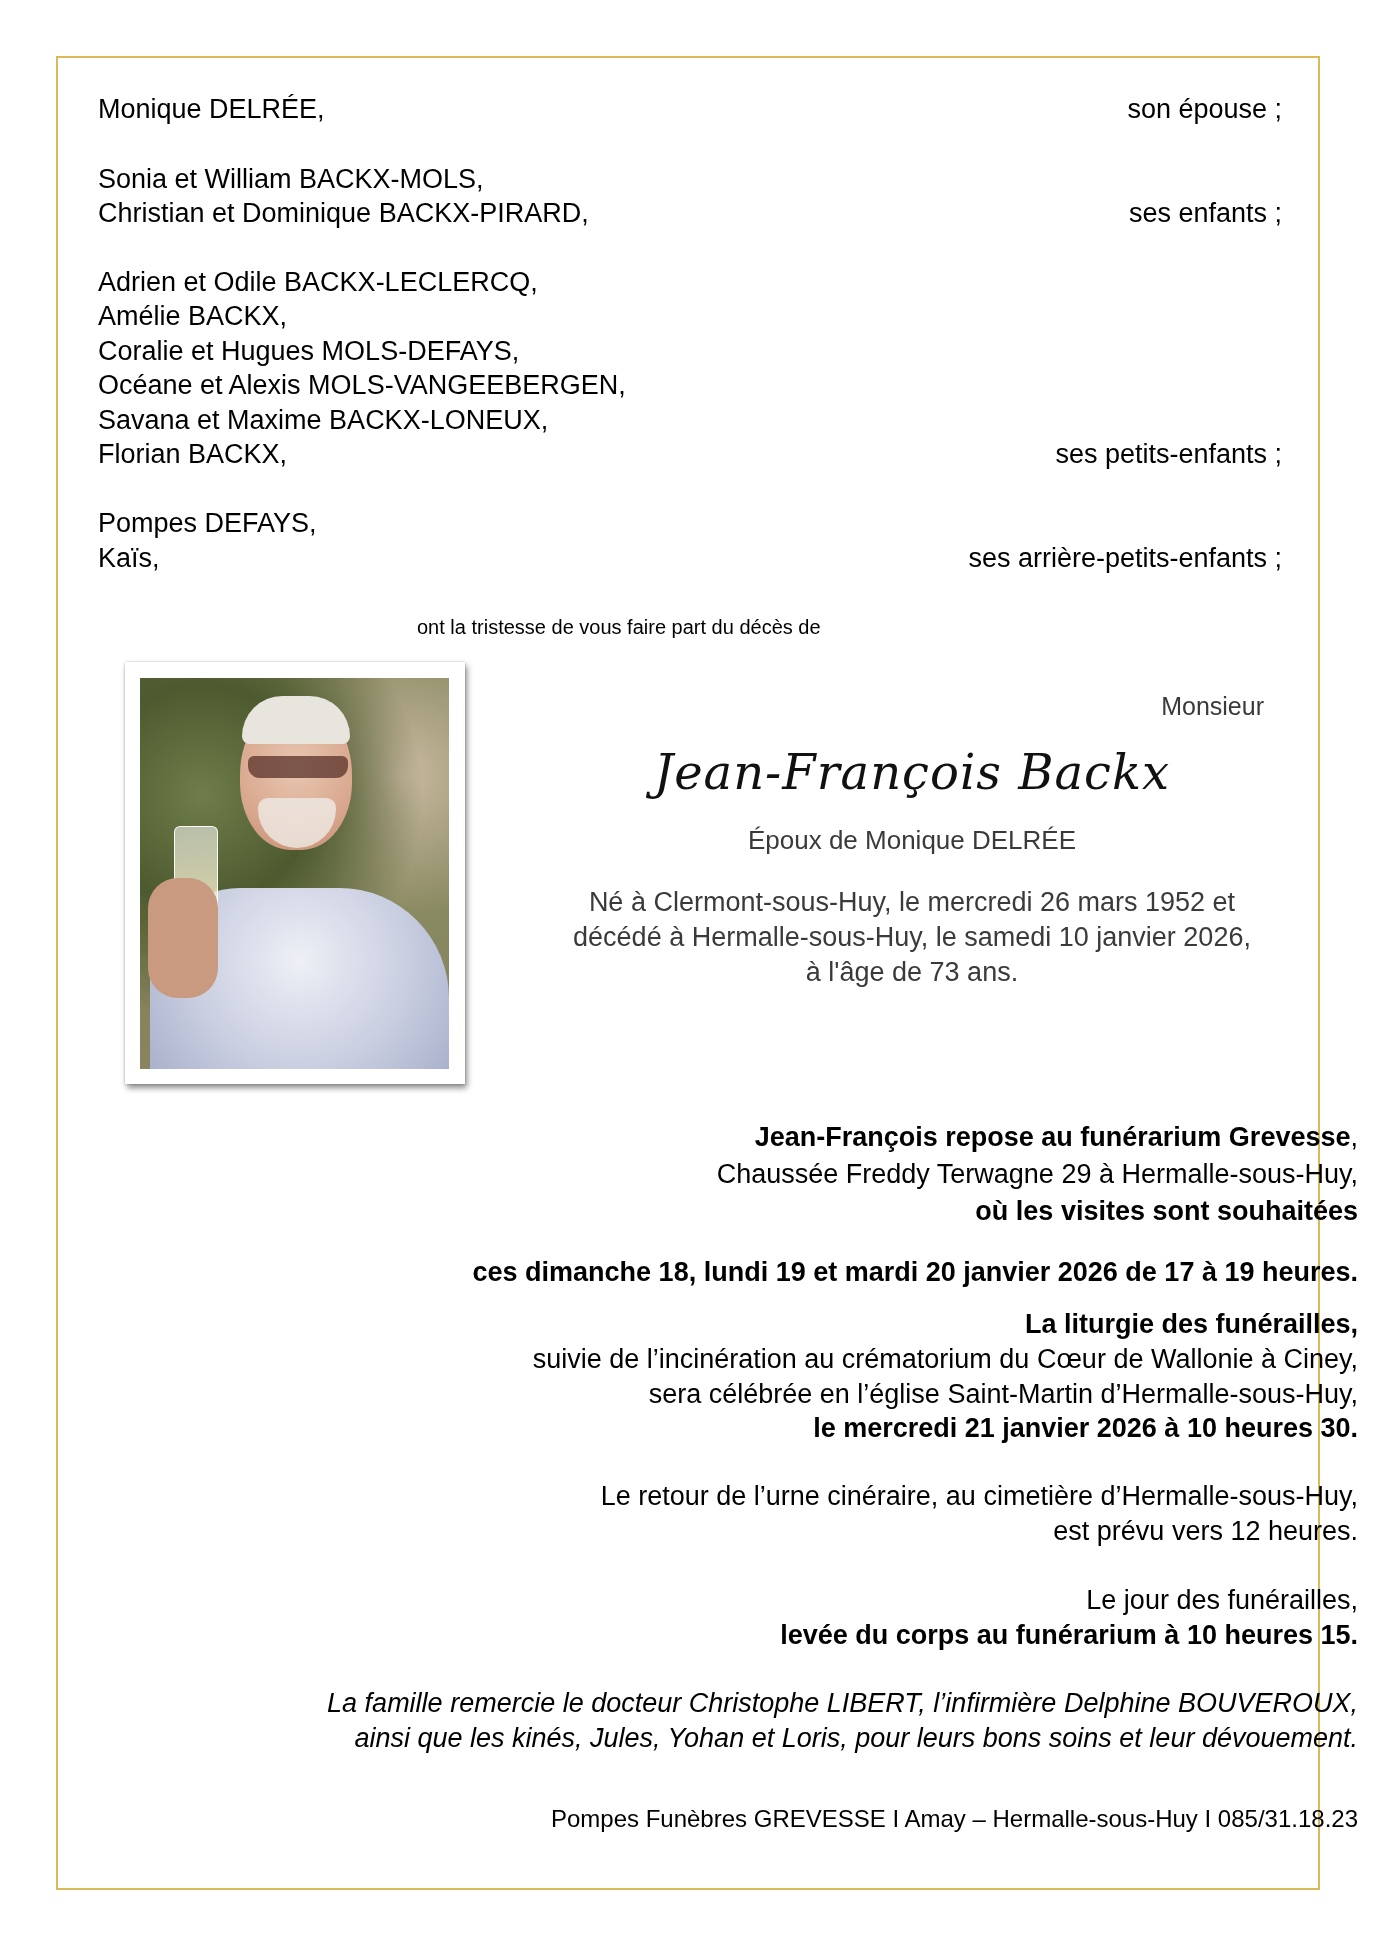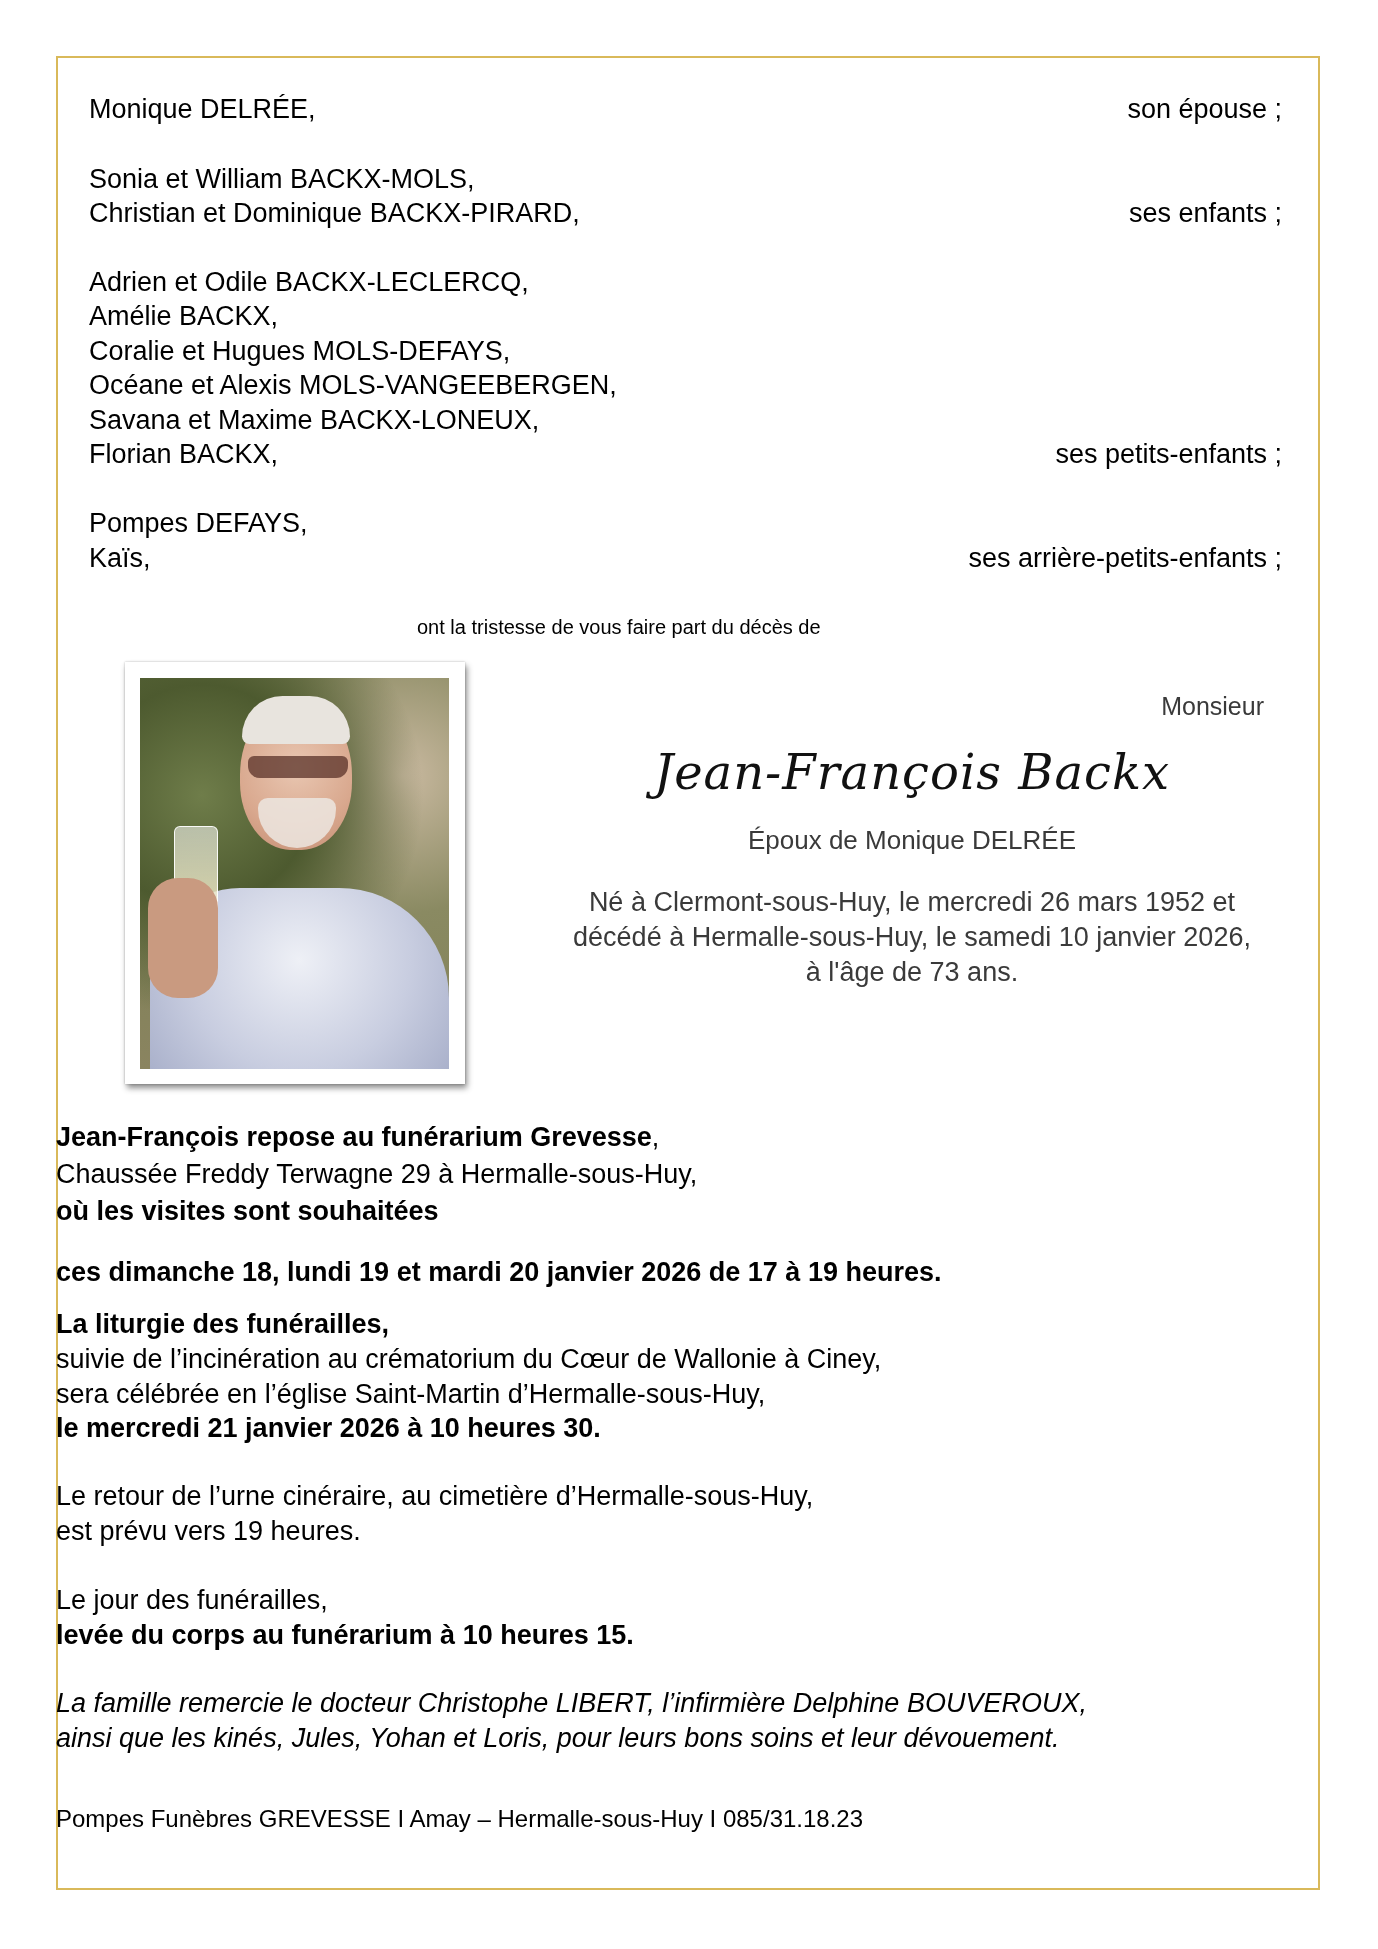--- a/index.html
+++ b/index.html
@@ -1,23 +1,23 @@
 <!DOCTYPE html>
 <html><head>
 <meta charset="utf-8">
 <style>
   html, body { margin:0; padding:0; background:#ffffff; }
   body { width:1378px; height:1949px; position:relative; overflow:hidden;
          font-family:"Liberation Sans", sans-serif; color:#000; }
   .frame { position:absolute; left:56px; top:56px; width:1264px; height:1834px;
            border:2px solid #d9b95a; box-sizing:border-box; }
   .line { position:absolute; font-size:27px; line-height:34px; white-space:nowrap; }
-  .left { left:89px; }
+  .left { left:98px; }
   .right { right:96px; text-align:right; }
-  .center { left:56px; width:1266px; text-align:left; }
+  .center { left:56px; width:1266px; text-align:right;padding-left:36px; }
   .bold { font-weight:bold; }
   .ital { font-style:italic; }
   .gray { color:#3a3a3a; }
   .photo-frame { position:absolute; left:125px; top:662px; width:340px; height:422px;
                  background:#fff; box-shadow:2px 4px 6px rgba(0,0,0,0.45), 0 0 2px rgba(0,0,0,0.25); }
   .photo { position:absolute; left:15px; top:16px; width:309px; height:391px; overflow:hidden;
            background: radial-gradient(circle at 20% 30%, #6f7d4a 0, #4d5a2f 30%, transparent 60%),
                        radial-gradient(circle at 85% 25%, #c9b9a0 0, #8a8a62 35%, transparent 70%),
                        linear-gradient(180deg, #5e6a3c 0%, #7b7f52 40%, #8a8460 100%); }
   .shirt { position:absolute; left:10px; top:210px; width:299px; height:181px;
@@ -93,21 +93,21 @@
 <div class="line center" style="top:1157px">Chaussée Freddy Terwagne 29 à Hermalle-sous-Huy,</div>
 <div class="line center bold" style="top:1194px">où les visites sont souhaitées</div>
 <div class="line center bold" style="top:1255px">ces dimanche 18, lundi 19 et mardi 20 janvier 2026 de 17 à 19 heures.</div>
 
 <div class="line center bold" style="top:1307px">La liturgie des funérailles,</div>
 <div class="line center" style="top:1342px">suivie de l’incinération au crématorium du Cœur de Wallonie à Ciney,</div>
 <div class="line center" style="top:1377px">sera célébrée en l’église Saint-Martin d’Hermalle-sous-Huy,</div>
 <div class="line center bold" style="top:1411px">le mercredi 21 janvier 2026 à 10 heures 30.</div>
 
 <div class="line center" style="top:1479px">Le retour de l’urne cinéraire, au cimetière d’Hermalle-sous-Huy,</div>
-<div class="line center" style="top:1514px">est prévu vers 19 heures.</div>
+<div class="line center" style="top:1514px">est prévu vers 12 heures.</div>
 
 <div class="line center" style="top:1583px">Le jour des funérailles,</div>
 <div class="line center bold" style="top:1618px">levée du corps au funérarium à 10 heures 15.</div>
 
 <div class="line center ital" style="top:1686px">La famille remercie le docteur Christophe LIBERT, l’infirmière Delphine BOUVEROUX,</div>
 <div class="line center ital" style="top:1721px">ainsi que les kinés, Jules, Yohan et Loris, pour leurs bons soins et leur dévouement.</div>
 
 <div class="line center footer" style="top:1802px">Pompes Funèbres GREVESSE I Amay – Hermalle-sous-Huy I 085/31.18.23</div>
 
 </body></html>

